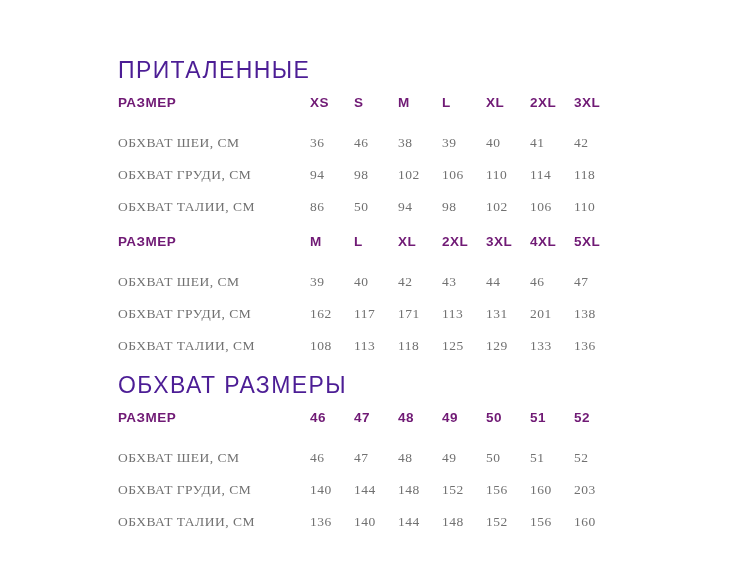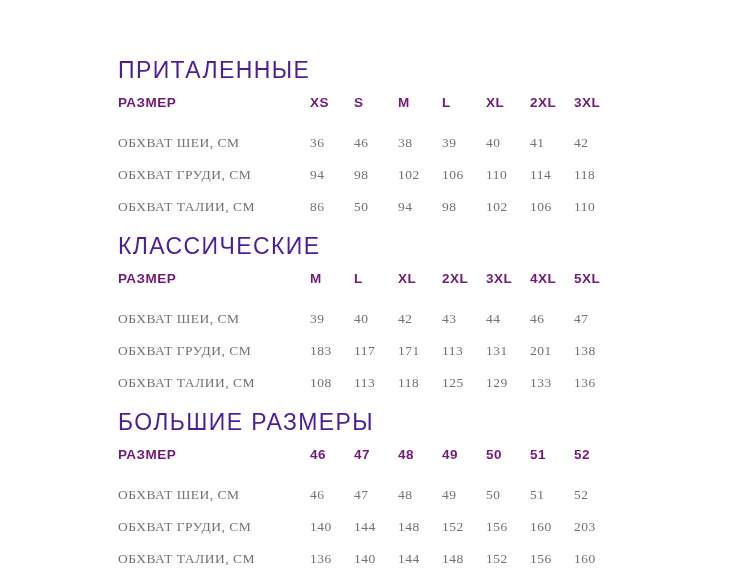--- a/index.html
+++ b/index.html
@@ -111,21 +111,20 @@
             <td>98</td>
             <td>102</td>
             <td>106</td>
             <td>110</td>
           </tr>
         </tbody>
     </table>
   </section>
 
   <section class="size-section">
-    <h2 class="section-title">КЛАССИЧЕСКИЕ</h2>
     <table class="size-table">
       <thead>
         <tr>
           <th class="label-cell">РАЗМЕР</th>
         <th>M</th>
             <th>L</th>
             <th>XL</th>
             <th>2XL</th>
             <th>3XL</th>
             <th>4XL</th>
@@ -138,21 +137,21 @@
             <td>39</td>
             <td>40</td>
             <td>42</td>
             <td>43</td>
             <td>44</td>
             <td>46</td>
             <td>47</td>
           </tr>
           <tr>
             <td class="label-cell">ОБХВАТ ГРУДИ, СМ</td>
-            <td>183</td>
+            <td>162</td>
             <td>117</td>
             <td>171</td>
             <td>113</td>
             <td>131</td>
             <td>201</td>
             <td>138</td>
           </tr>
           <tr>
             <td class="label-cell">ОБХВАТ ТАЛИИ, СМ</td>
             <td>108</td>
@@ -161,21 +160,21 @@
             <td>125</td>
             <td>129</td>
             <td>133</td>
             <td>136</td>
           </tr>
         </tbody>
     </table>
   </section>
 
   <section class="size-section">
-    <h2 class="section-title">БОЛЬШИЕ РАЗМЕРЫ</h2>
+    <h2 class="section-title">ОБХВАТ РАЗМЕРЫ</h2>
     <table class="size-table">
       <thead>
         <tr>
           <th class="label-cell">РАЗМЕР</th>
         <th>46</th>
             <th>47</th>
             <th>48</th>
             <th>49</th>
             <th>50</th>
             <th>51</th>

